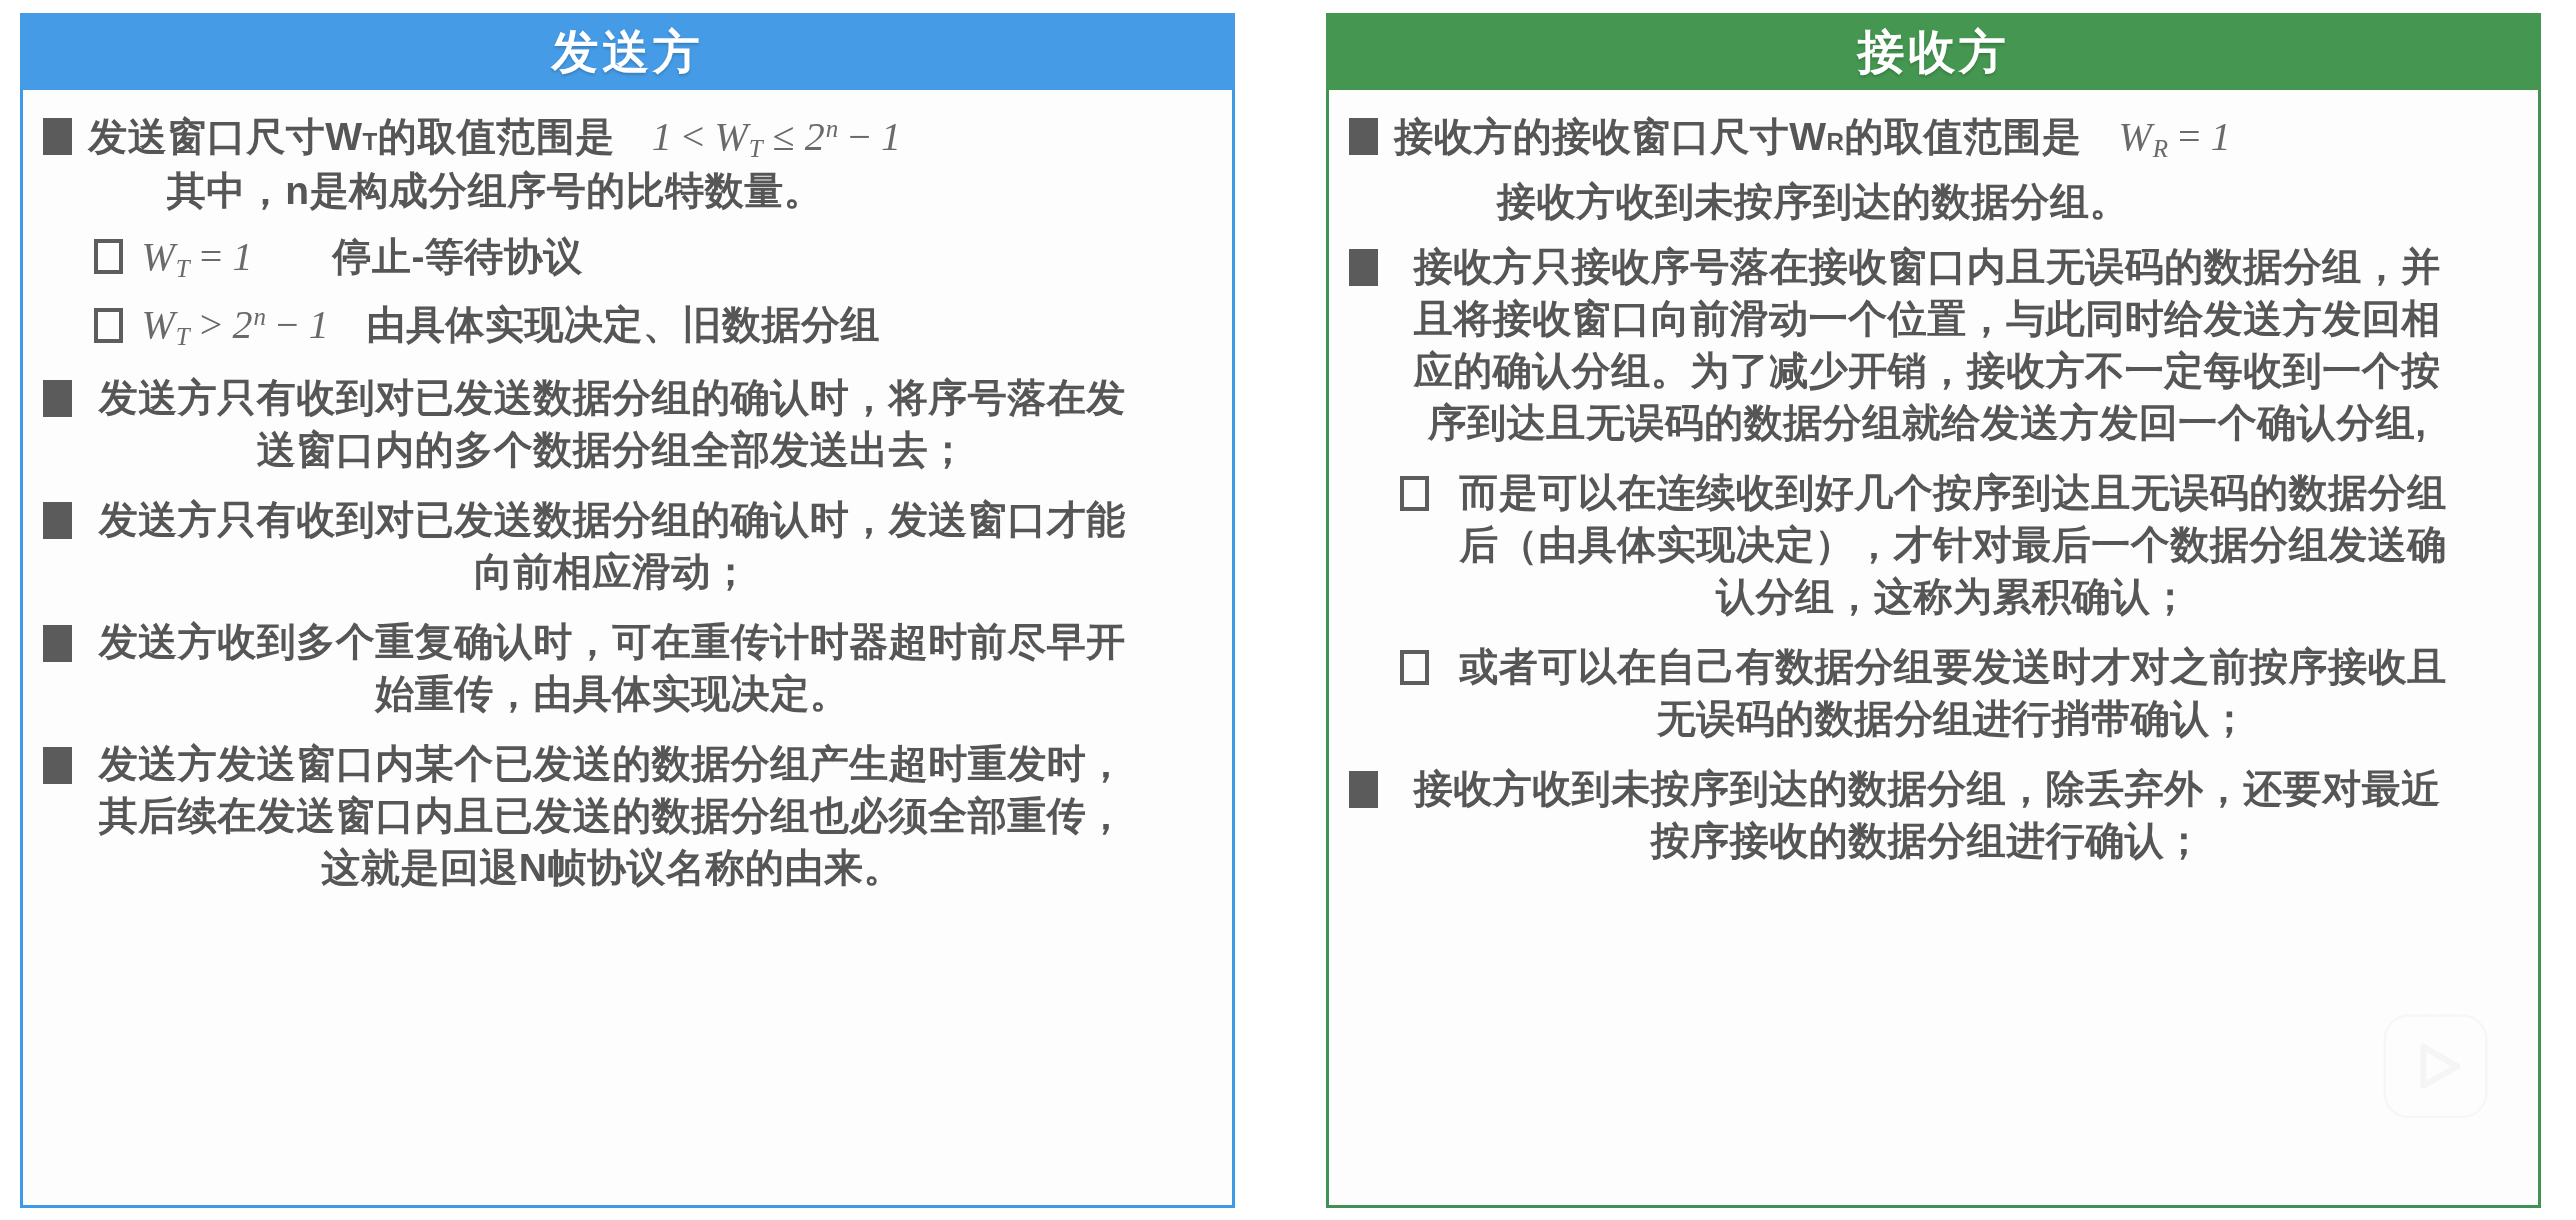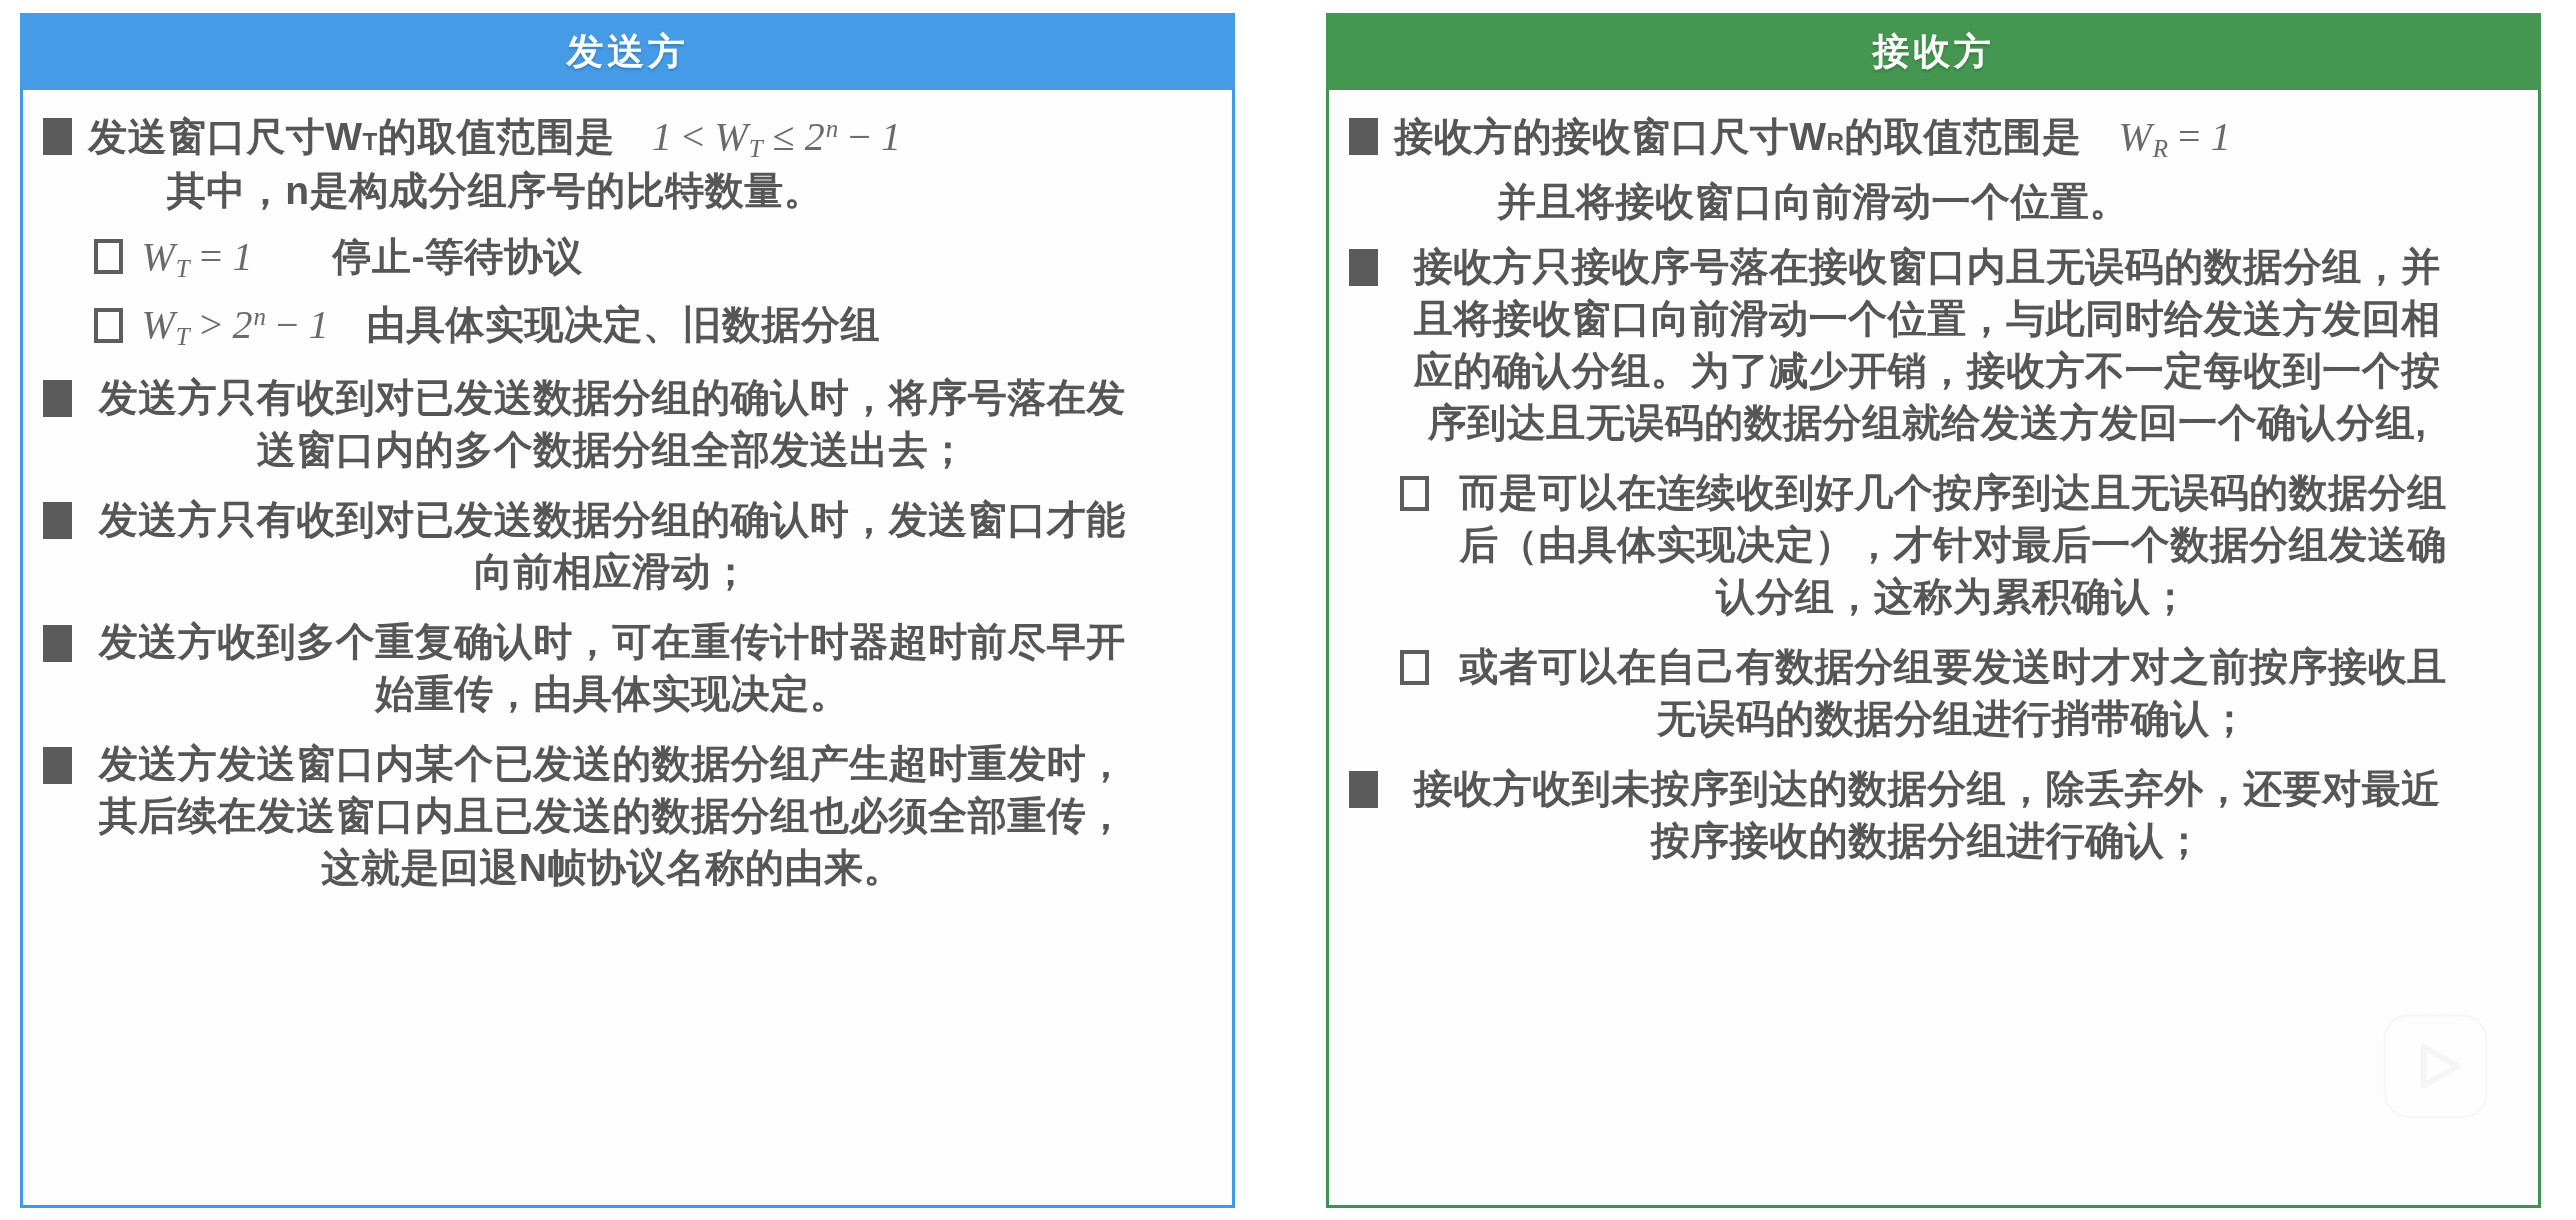--- a/index.html
+++ b/index.html
@@ -17,21 +17,21 @@
   .panel.right{left:1326px;width:1215px;}
 
   .panel-head{
     height:77px;
     display:flex;align-items:center;justify-content:center;
     box-sizing:border-box;
   }
   .panel.left  .panel-head{background:#459be6;}
   .panel.right .panel-head{background:#449650;}
   .panel-head .title{
-    color:#ffffff;font-weight:bold;font-size:37px;
+    color:#ffffff;font-weight:bold;font-size:47px;
     letter-spacing:3.7px;line-height:1;
     text-shadow:0 1.8px 2.8px rgba(0,0,0,.18);
   }
 
   .panel-body{
     height:1118px;box-sizing:border-box;
     background:#fdfdfd;
     padding:20px 24px 9.2px 16.5px;
     overflow:hidden;
     position:relative;
@@ -166,21 +166,21 @@
       <div class="bullet tight">
         <div class="mk-sq"></div>
         <div class="btext">
           <div class="inlinebox">
             <span>接收方的接收窗口尺寸W</span>
               <span class="sub-small">R</span>
               <span>的取值范围是</span>
             <span class="gap-s"></span>
             <span class="mth"><span>W</span><span class="sb">R</span><span class="op">=</span>1</span>
           </div>
-          <div style="margin-top:11px">并且将接收窗口向前滑动一个位置。</div>
+          <div style="margin-top:11px">接收方收到未按序到达的数据分组。</div>
         </div>
       </div>
 
       <div class="bullet">
         <div class="mk-sq"></div>
         <div class="btext" style="max-width:1066px">接收方只接收序号落在接收窗口内且无误码的数据分组，并且将接收窗口向前滑动一个位置，与此同时给发送方发回相应的确认分组。为了减少开销，接收方不一定每收到一个按序到达且无误码的数据分组就给发送方发回一个确认分组,</div>
       </div>
 
       <div class="bullet sub">
         <div class="mk-hollow"></div>

